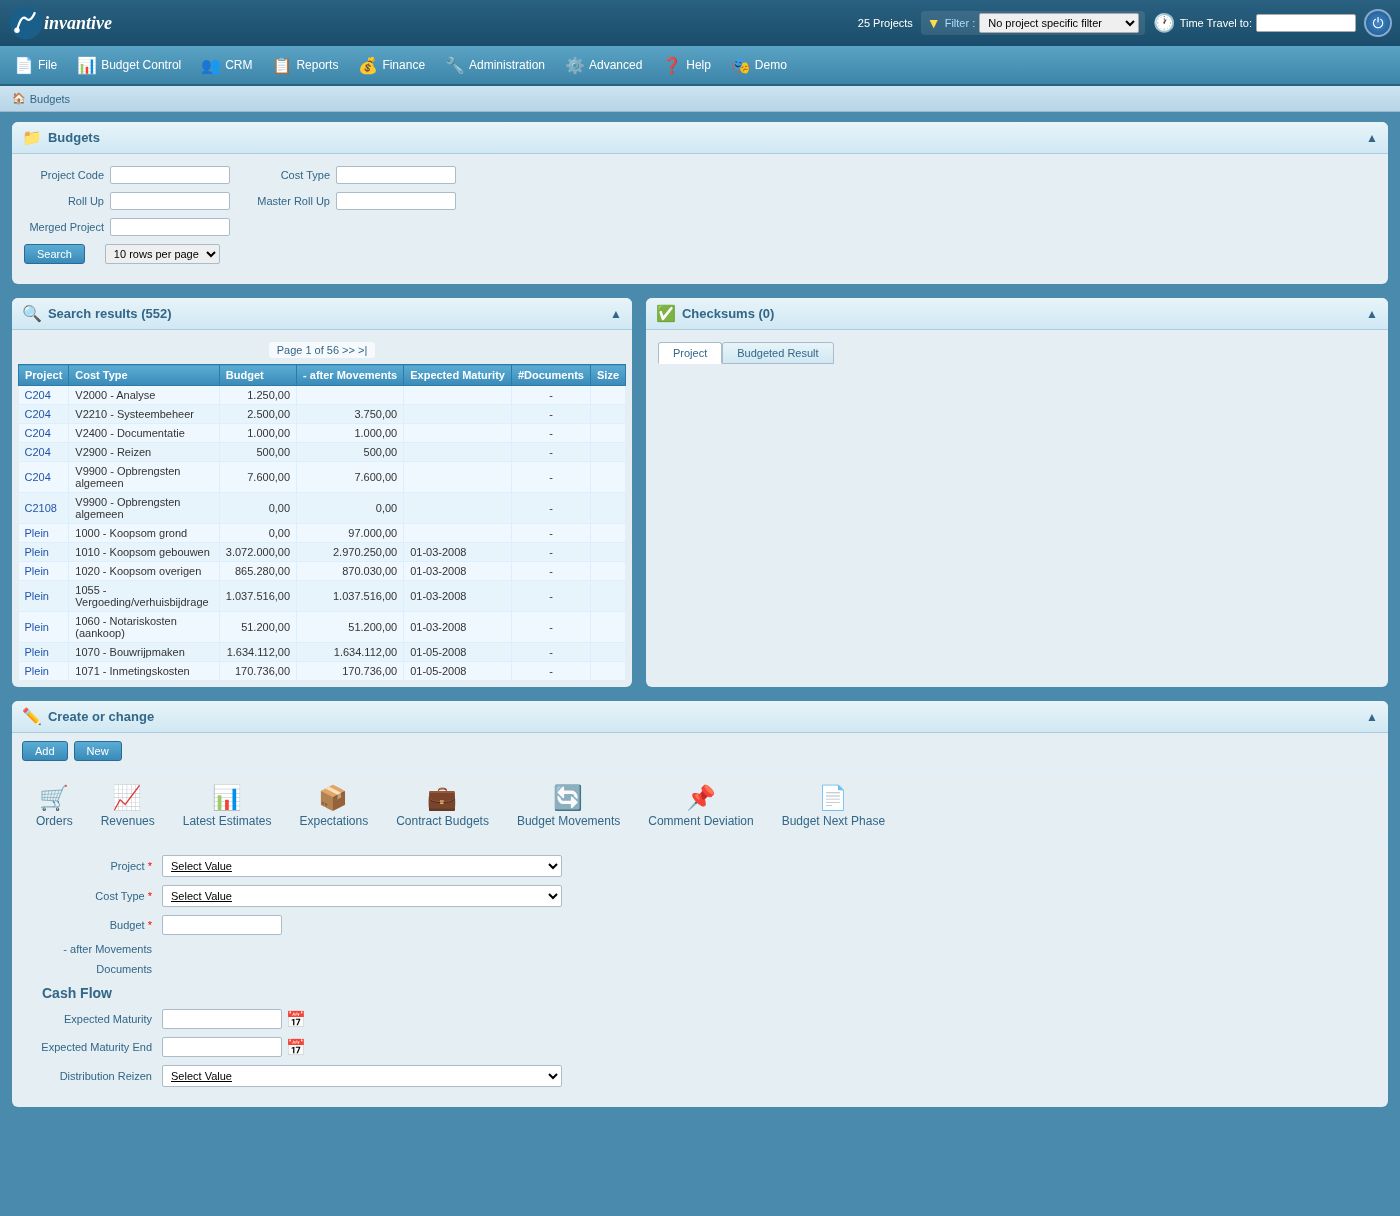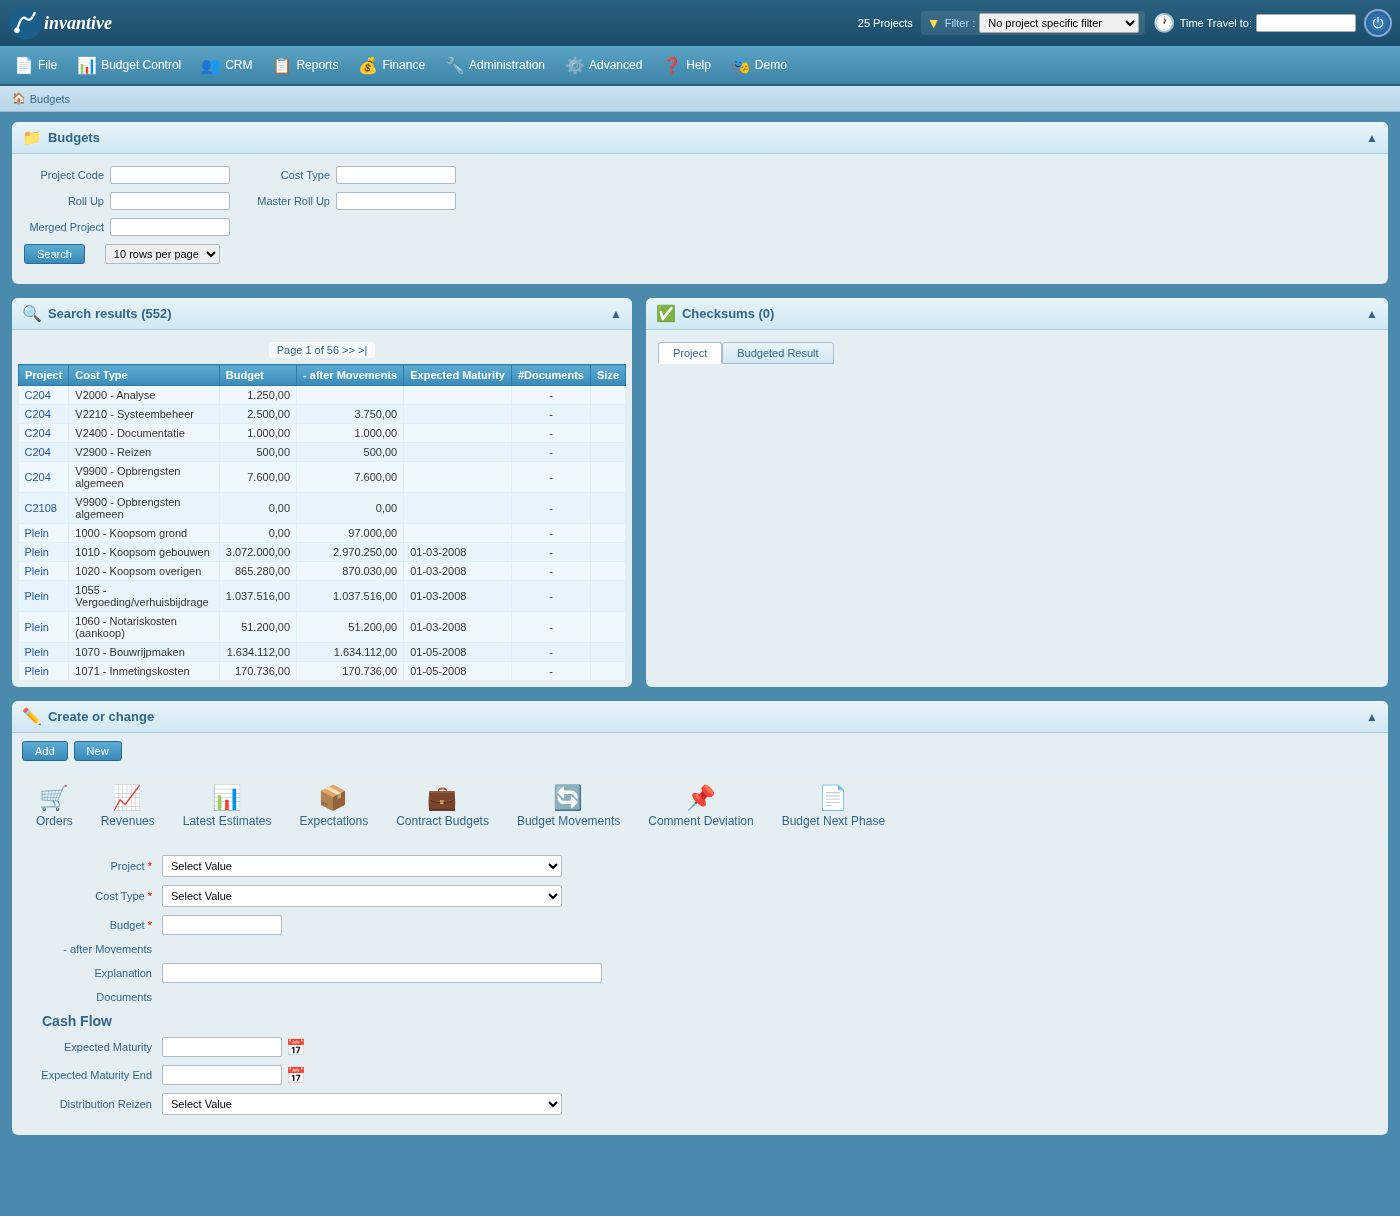--- a/index.html
+++ b/index.html
@@ -87,21 +87,21 @@
     .icon-tab { display: flex; flex-direction: column; align-items: center; gap: 2px; padding: 6px 14px; cursor: pointer; border-radius: 4px; }
     .icon-tab-icon { font-size: 24px; }
     .icon-tab-label { font-size: 12px; color: #336688; white-space: nowrap; }
 
     
     .create-form { padding: 12px 20px; }
     .cf-row { display: flex; align-items: center; margin-bottom: 8px; }
     .cf-label { width: 130px; text-align: right; padding-right: 10px; font-size: 11px; color: #336688; }
     .cf-label.required::after { content: ' *'; color: red; }
     .cf-control { flex: 1; max-width: 400px; }
-    .cf-select { width: 100%; padding: 3px 4px; font-size: 11px; border: 1px solid #aabbcc; border-radius: 2px; background: white; }
+    .cf-select { width: 100%; padding: 3px 4px; font-size: 11px; border: 1px solid #aabbcc; border-radius: 2px; background: white; text-decoration: underline; }
     .cf-input-sm { width: 120px; padding: 3px 4px; font-size: 11px; border: 1px solid #aabbcc; border-radius: 2px; }
     .cf-input-wide { width: 440px; padding: 3px 4px; font-size: 11px; border: 1px solid #aabbcc; border-radius: 2px; }
     .section-title { font-size: 14px; font-weight: bold; color: #336688; margin: 10px 0 8px 0; padding-left: 10px; }
     .cal-icon { font-size: 16px; cursor: pointer; color: #336688; margin-left: 4px; }
 
     .logo-svg { width: 36px; height: 36px; }
 
     
     .filter-icon { color: #ffdd44; font-size: 14px; }
   </style>
@@ -455,26 +455,20 @@
         <span class="cf-label required">Budget</span>
         <div class="cf-control">
           <input type="text" class="cf-input-sm" style="">
         </div>
       </div>
       <div class="cf-row">
         <span class="cf-label">- after Movements</span>
         <div class="cf-control"></div>
       </div>
       <div class="cf-row">
-        <span class="cf-label">Explanation</span>
-        <div class="cf-control">
-          <input type="text" class="cf-input-wide" style="">
-        </div>
-      </div>
-      <div class="cf-row">
         <span class="cf-label">Documents</span>
         <div class="cf-control"></div>
       </div>
 
       <div class="section-title">Cash Flow</div>
 
       <div class="cf-row">
         <span class="cf-label">Expected Maturity</span>
         <div class="cf-control" style="display:flex;align-items:center;">
           <input type="text" class="cf-input-sm" style="">

